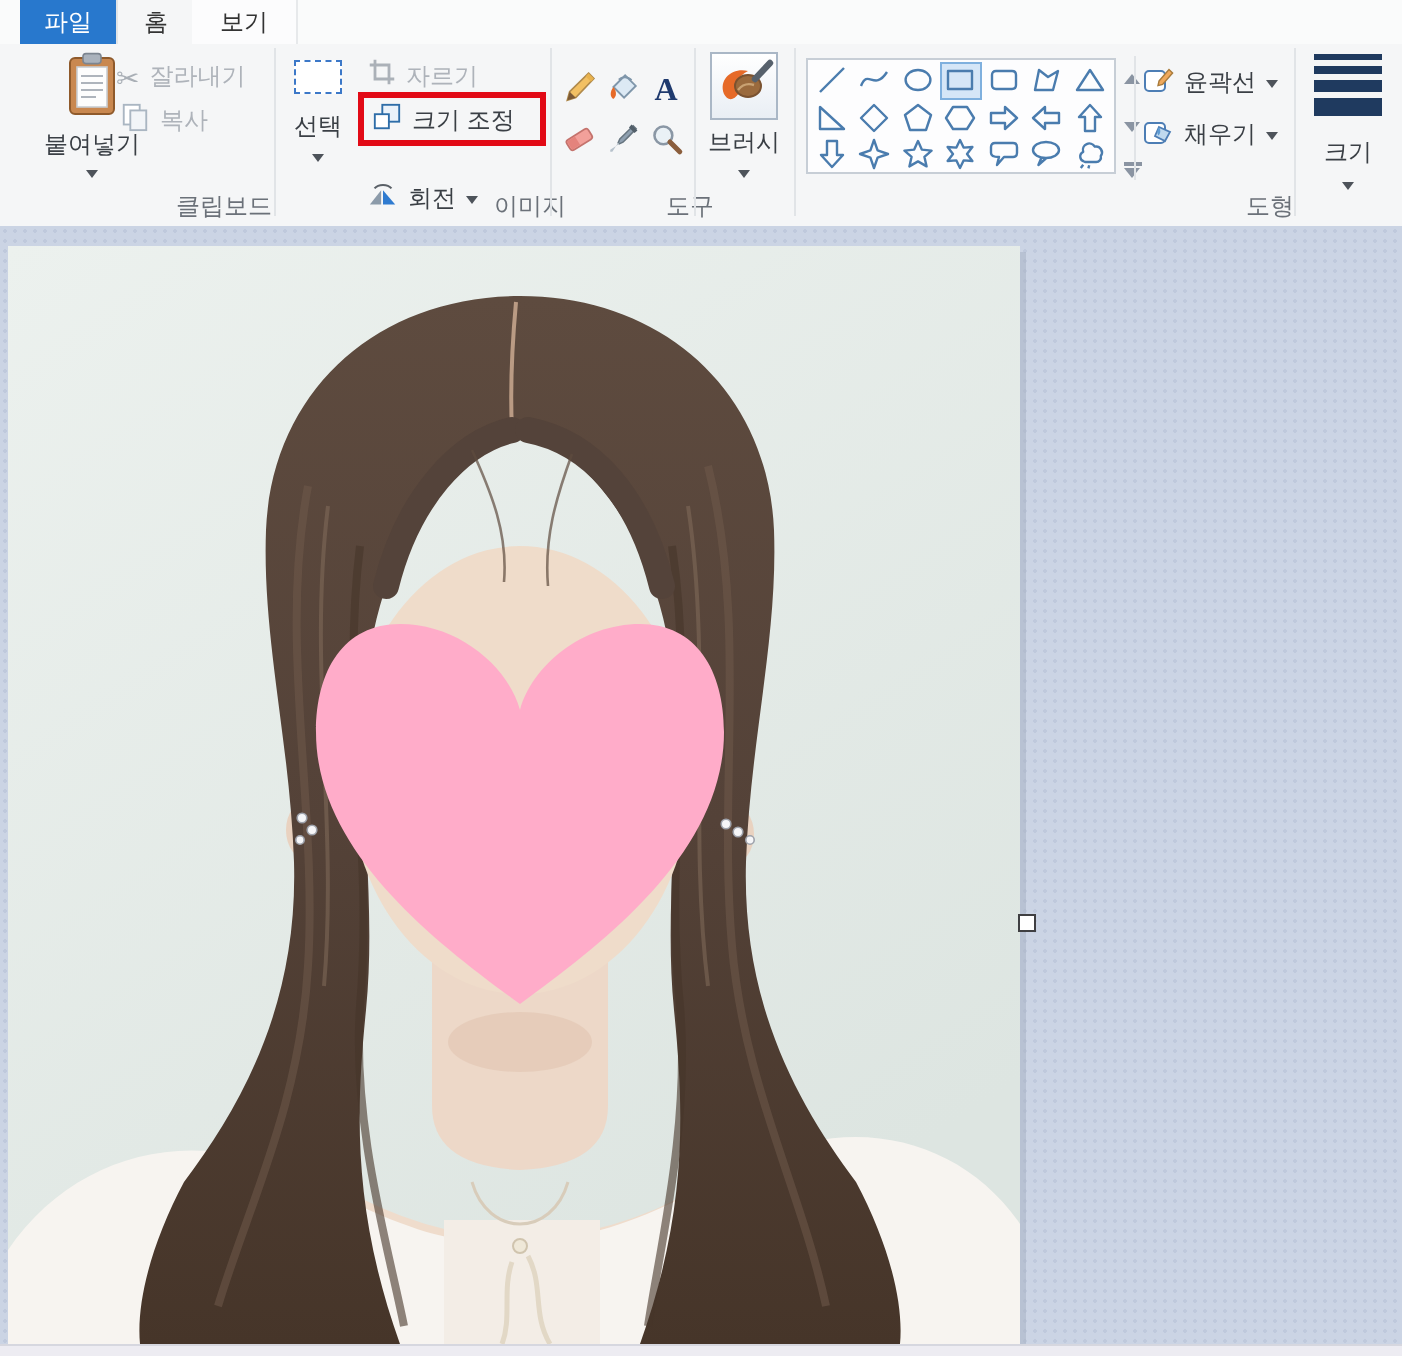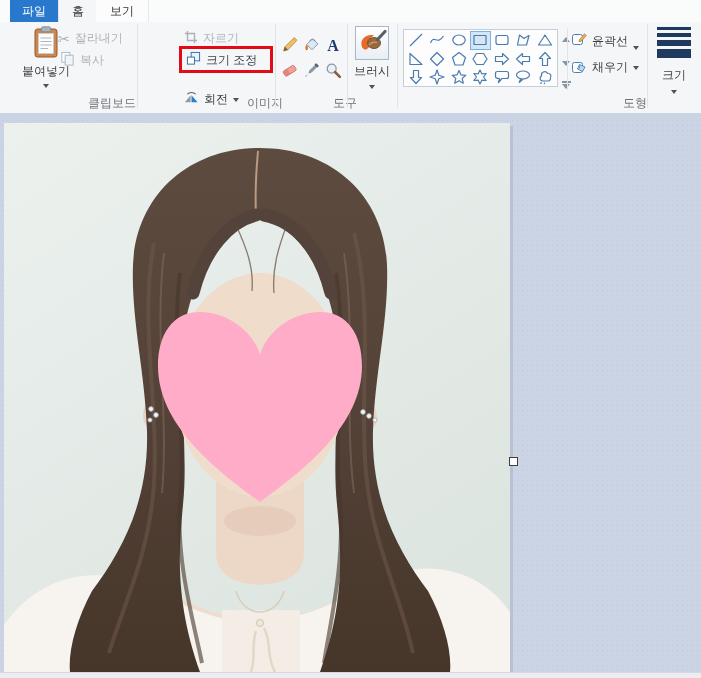--- a/index.html
+++ b/index.html
@@ -82,20 +82,25 @@
           <rect x="2" y="1.5" width="8.5" height="10.5" fill="#fff" stroke="#aab6c2"></rect>
           <rect x="5.5" y="4.5" width="8.5" height="10.5" fill="#f2f5f8" stroke="#aab6c2"></rect>
         </svg>
     </span>
     <span class="lbl lbl-dis">복사</span>
   </div>
   <div class="grp" style="left:0;width:136px;">클립보드</div>
 
   <div class="sep" style="left:137px;"></div>
 
+  <div class="bigbtn" style="left:140px;top:8px;width:38px;">
+    <span class="select-ico"></span>
+    <span class="lbl" style="margin-top:8px;">선택</span>
+    <span class="dda" style="margin-top:5px;"></span>
+  </div>
   <div class="row" style="left:184px;top:8px;">
     <span>
       <svg width="14" height="14" viewBox="0 0 16 16" fill="none" stroke="#abb1b8" stroke-width="1.6">
           <path d="M4 1 V12 H15"></path>
           <path d="M1 4 H12 V15"></path>
         </svg>
     </span>
     <span class="lbl lbl-dis">자르기</span>
   </div>
   <div class="row" style="left:186px;top:30px;">
@@ -294,21 +299,21 @@
     </div>
   <div class="scrollarr" style="top:35px;">
       <span class="tri-dn"></span>
     </div>
   <div class="scrollarr" style="top:57px;">
       <span class="tri-bar"></span>
       <span class="tri-dn"></span>
     </div>
   <div class="sep" style="left:567px;top:6px;height:62px;"></div>
 
-  <div class="row" style="left:571px;top:11px;align-items:flex-end;">
+  <div class="row" style="left:571px;top:11px;">
     <span>
       <svg width="16" height="16" viewBox="0 0 16 16">
           <rect x="1.5" y="4.5" width="10" height="10" rx="2" fill="#fff" stroke="#4d7eb5"></rect>
           <path d="M8.5 9.5 L13.5 3.8 L15.3 5.5 L10.3 11.2 L8 11.8 Z" fill="#f0a95c" stroke="#a87b3c" stroke-width="0.7"></path>
         </svg>
     </span>
     <span class="lbl">윤곽선</span>
     <span class="dda"></span>
   </div>
   <div class="row" style="left:571px;top:37px;">

